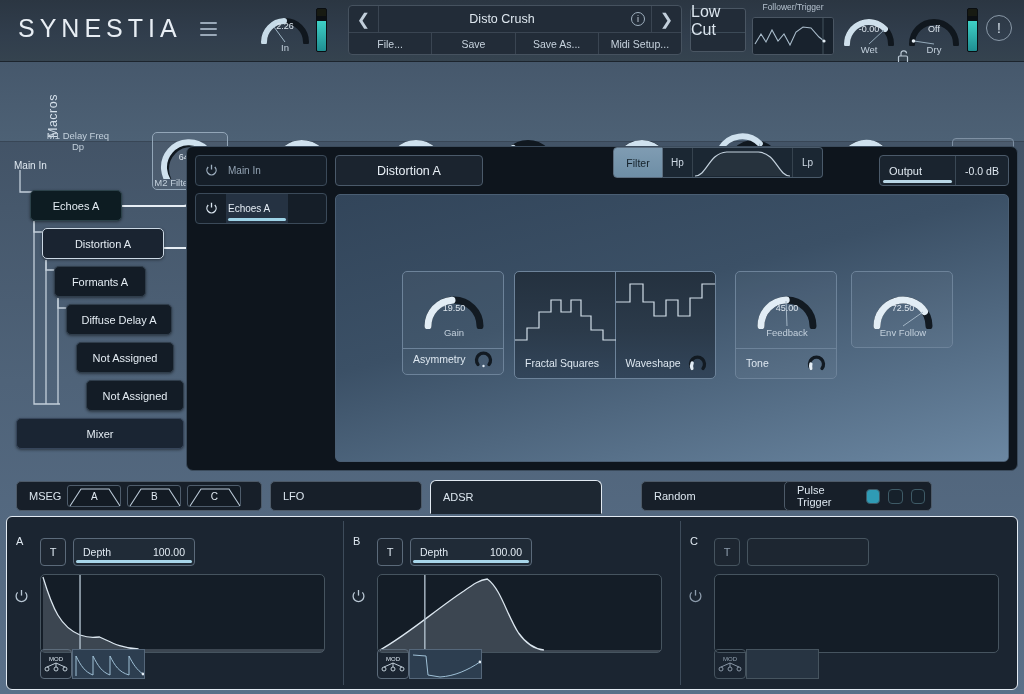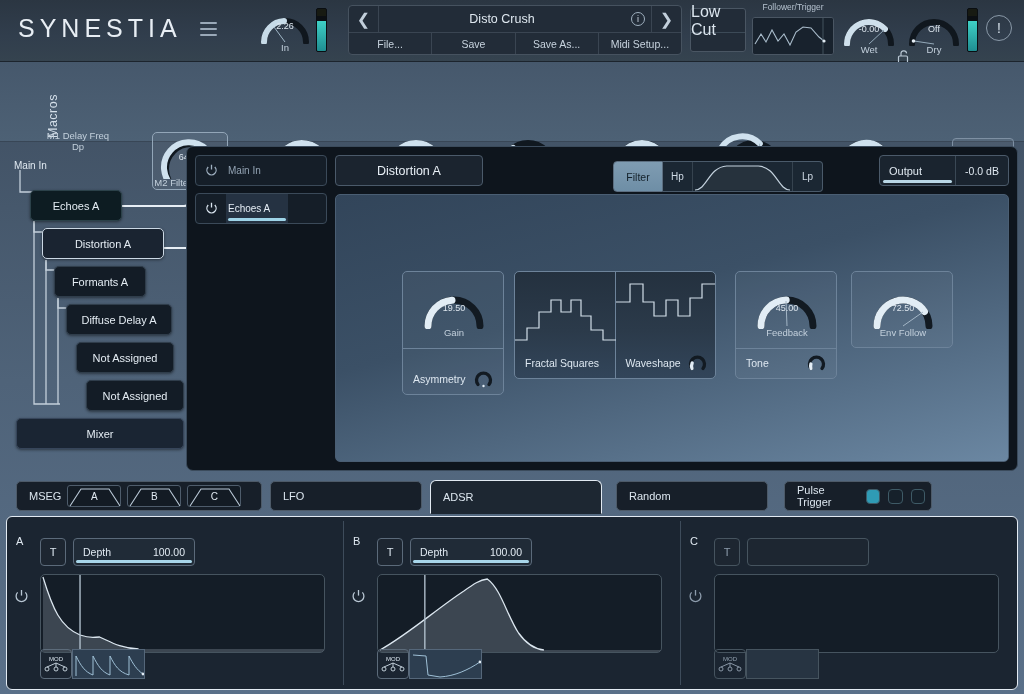--- a/index.html
+++ b/index.html
@@ -147,21 +147,21 @@
     background:#9ed4e8; border-radius:2px;}
   .slot .txtz { position:relative; z-index:2; padding-left:2px;}
 
   .mod-title {
     position:absolute; left:148px; top:8px; width:148px; height:31px;
     background:#1b242f; border:1px solid #4b5a6a; border-radius:4px;
     display:flex; align-items:center; justify-content:center;
     font-size:12.5px; color:#e9f0f7; cursor:pointer;
   }
 
-  .filter-grp { position:absolute; left:378px; top:14px; height:31px; display:flex;padding-left:48px; }
+  .filter-grp { position:absolute; left:378px; top:0; height:31px; display:flex;padding-left:48px; }
   .f-btn {
     width:50px; border:1px solid #5c6e80; border-radius:4px 0 0 4px;
     background:linear-gradient(180deg,#7f9cb2,#6e8ea6);
     display:flex; align-items:center; justify-content:center;
     font-size:10.5px; color:#132029; cursor:pointer;
   }
   .f-body {
     width:160px; border:1px solid #4a5a6a; border-left:none; border-radius:0 4px 4px 0;
     background:#1b2733; display:flex; align-items:center; position:relative;
   }
@@ -552,21 +552,21 @@
       <div class="out-l">
         <span>Output</span>
         <div class="bar"></div>
       </div>
       <div class="out-r">-0.0 dB</div>
     </div>
 
     <div class="mp-body">
 
 
-      <div class="card" style="left:66px; top:76px; width:102px; height:124px;">
+      <div class="card" style="left:66px; top:76px; width:102px; height:104px;">
         <div class="knob-wrap" style="left:18px; top:13px; width:66px;">
           <div class="knob">
             <svg width="66" height="44" viewBox="0 0 66 44">
               <path d="M7 41 A26 26 0 1 1 59 41" fill="none" stroke="#121a22" stroke-width="7" stroke-linecap="round"></path>
               <path d="M7 41 A26 26 0 0 1 31 15.2" fill="none" stroke="#e2edf5" stroke-width="7" stroke-linecap="round"></path>
             </svg>
             <div class="knob-val">19.50</div>
           </div>
           <div class="knob-lbl">Gain</div>
         </div>
@@ -668,21 +668,21 @@
     </div>
 
     <div class="tab" style="left:270px; width:152px;">
       <span class="tlabel">LFO</span>
     </div>
 
     <div class="tab active" style="left:430px; width:172px;">
       <span class="tlabel">ADSR</span>
     </div>
 
-    <div class="tab" style="left:616px; width:152px;">
+    <div class="tab" style="left:641px; width:152px;">
       <span class="tlabel">Random</span>
     </div>
 
     <div class="tab" style="left:784px; width:148px; padding-right:6px;">
       <span class="tlabel">Pulse Trigger</span>
       <div class="pulse-dot" style="background:#2f9bb5;"></div>
       <div class="pulse-dot" style="background:#16212b;"></div>
       <div class="pulse-dot" style="background:#16212b;"></div>
     </div>
   </div>

